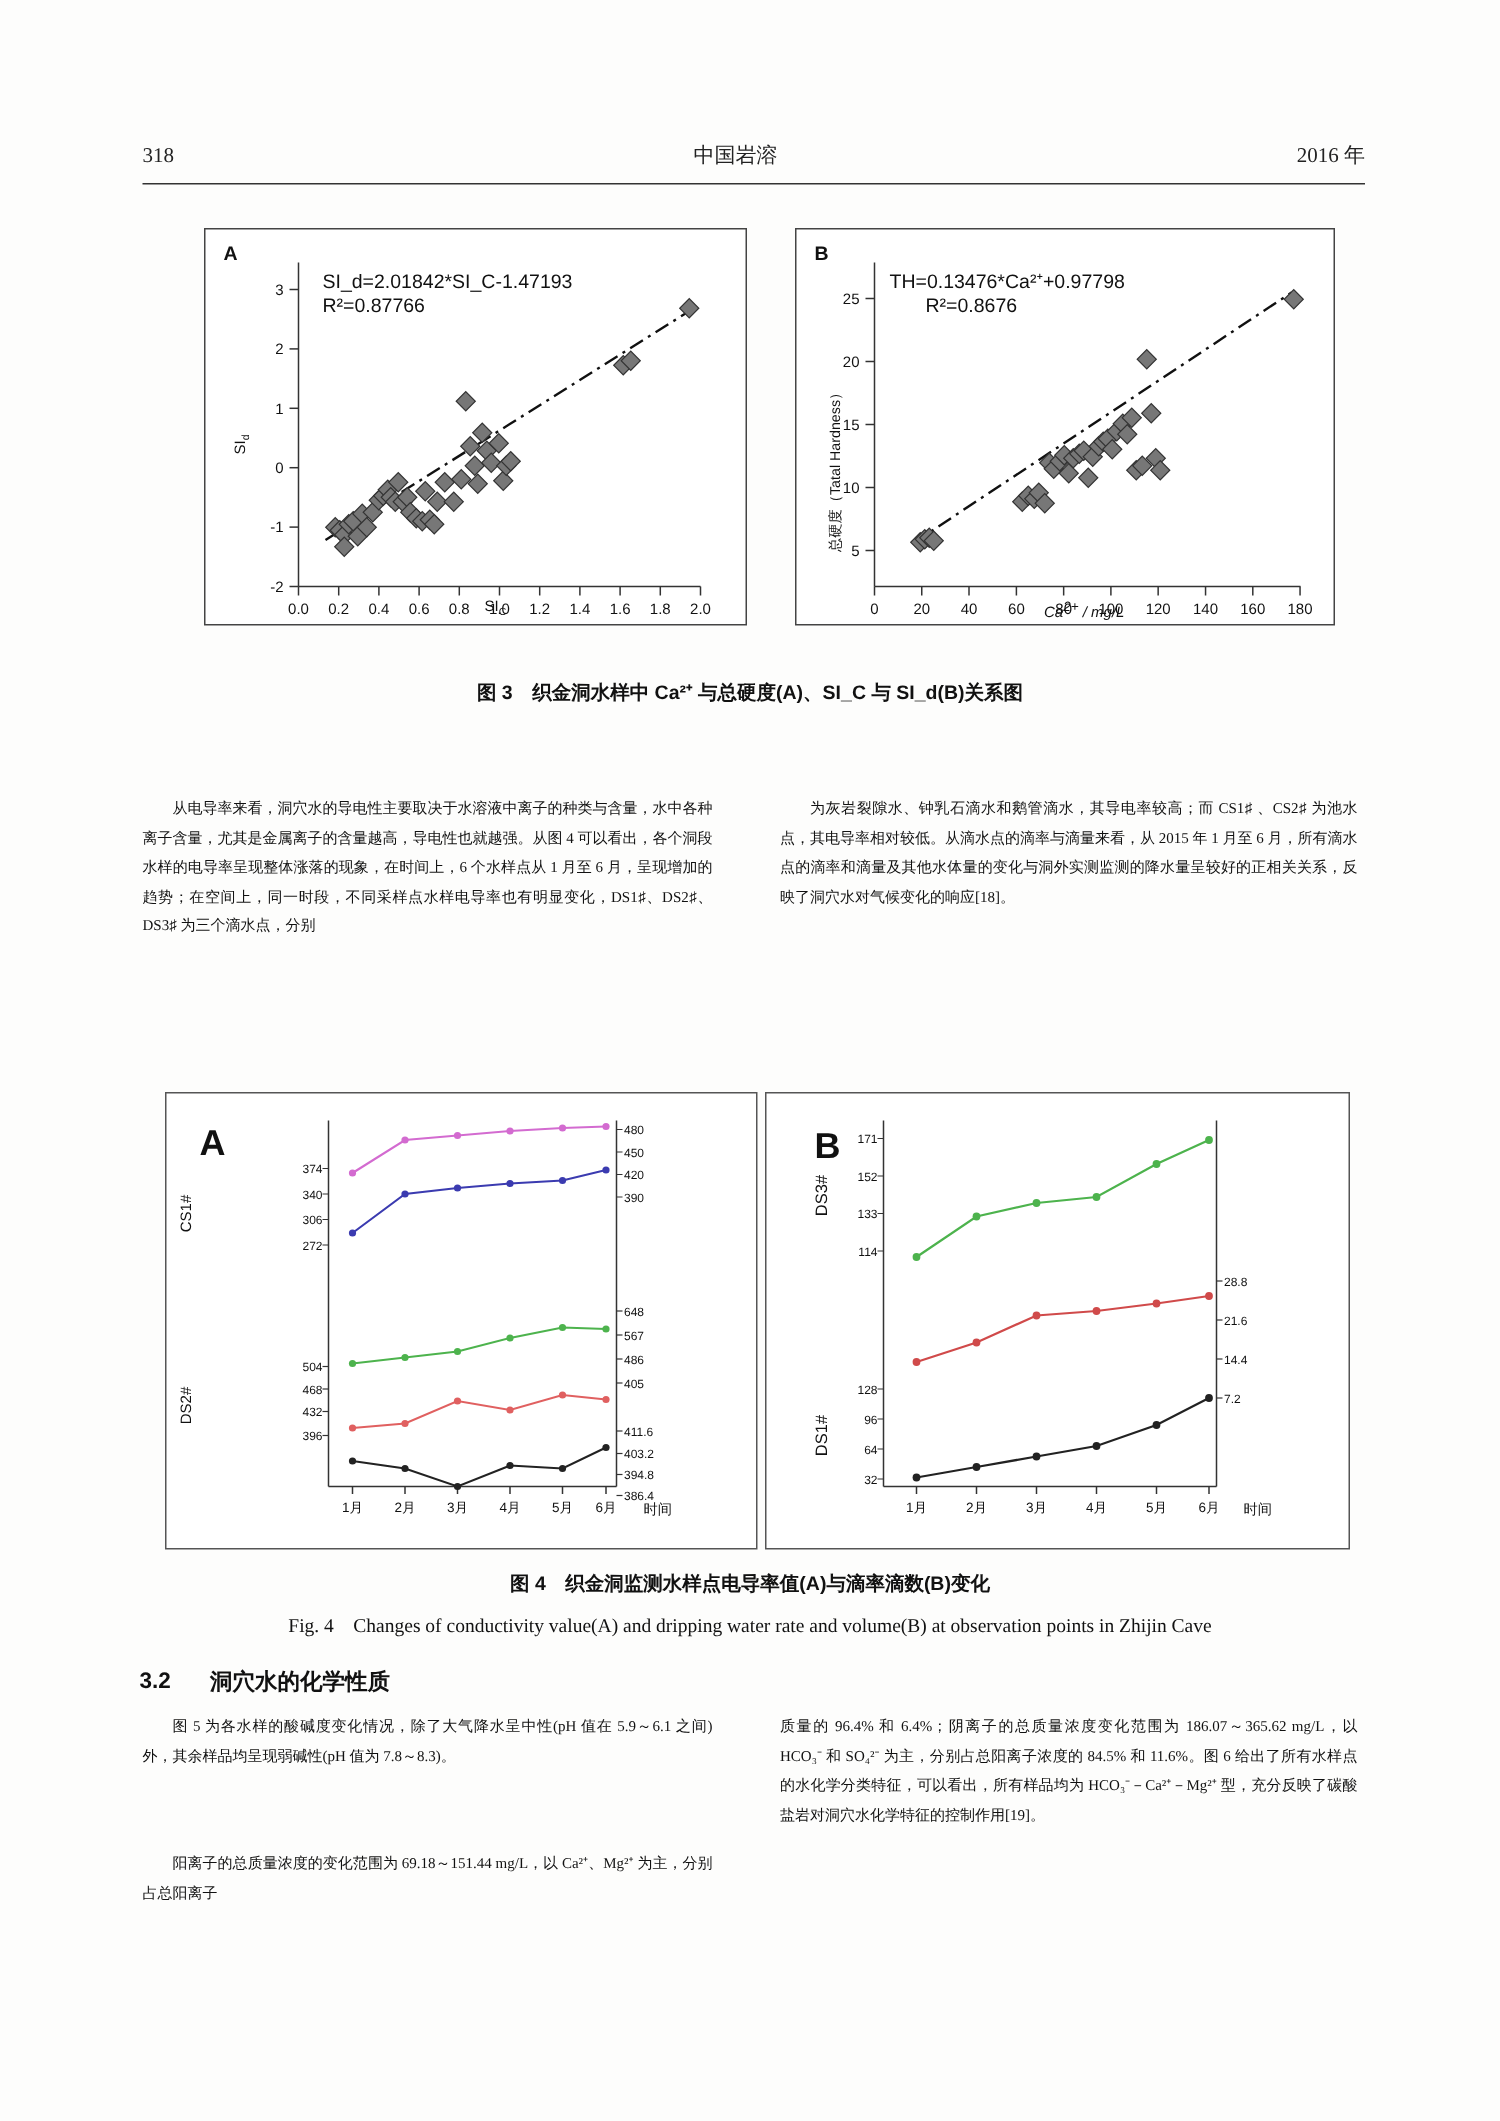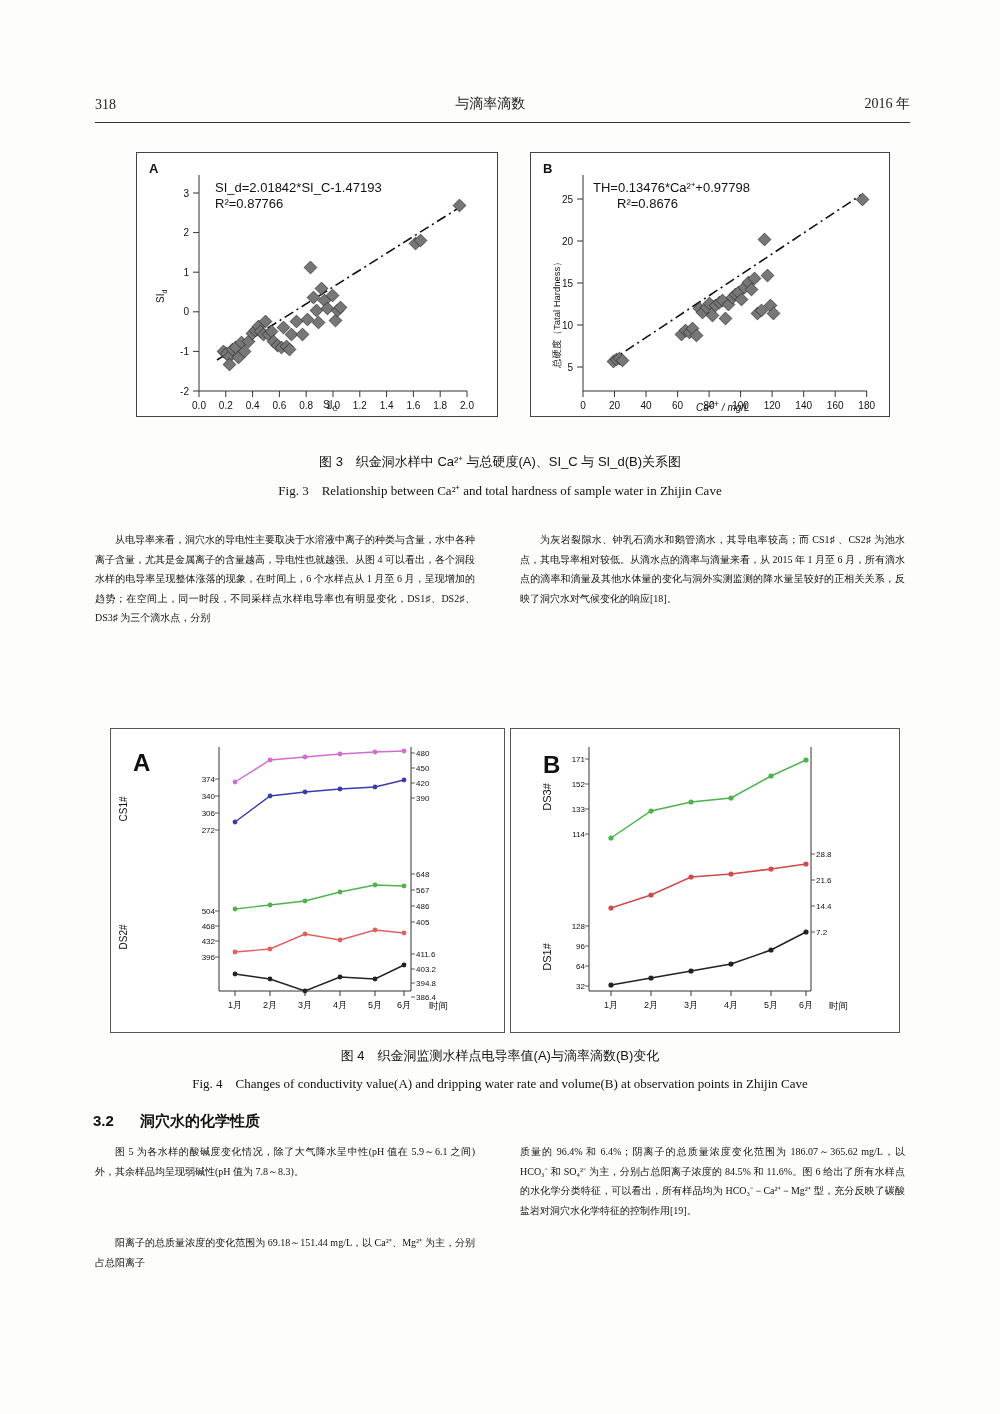--- a/index.html
+++ b/index.html
@@ -43,21 +43,21 @@
   }
   .axis-label{
     position:absolute; font-family:"Liberation Sans",sans-serif; font-size:10px; color:#111;
   }
   .ylab-rot{
     transform:rotate(-90deg); transform-origin:left top; white-space:nowrap;
   }
   .fig-cap{
     position:absolute; width:100%; text-align:center;
   }
-  .cap-cn{font-family:"Liberation Sans",sans-serif; font-size:13px; font-weight:normal;}
+  .cap-cn{font-family:"Liberation Sans",sans-serif; font-size:13px; font-weight:bold;}
   .cap-en{font-size:13px;}
   
   .col{
     position:absolute; font-size:10px; line-height:1.95; text-align:justify;
     text-justify:inter-ideograph;
   }
   .indent{text-indent:2em;}
   sup{font-size:9px; vertical-align:super;}
   
   .fig4-box{
@@ -75,21 +75,21 @@
     position:absolute; font-family:"Liberation Sans",sans-serif; font-size:15px; font-weight:bold;text-align:center;
   }
 </style>
 </head>
 <body>
 
 <div class="page">
 
   <div class="header">
     <span>318</span>
-    <span class="center">与滴率滴数</span>
+    <span class="center">中国岩溶</span>
     <span>2016 年</span>
   </div>
   <div class="header-rule"></div>
 
   <div class="fig3-box">
 
     <div class="plotA">
       <span class="panel-letter">A</span>
       <span class="eqn" style="left:78px; top:26px;">SI_d=2.01842*SI_C-1.47193</span>
       <span class="eqn" style="left:78px; top:42px;">R²=0.87766</span>
@@ -281,21 +281,20 @@
           <rect x="238" y="156" width="9" height="9" transform="rotate(45 242.5 160.5)"></rect>
           <rect x="327" y="42" width="9" height="9" transform="rotate(45 331.5 46.5)"></rect>
         </g>
       </svg>
       <span class="axis-label ylab-rot" style="left:20px; top:215px; font-size:9.5px;">总硬度（Tatal Hardness）</span>
       <span class="axis-label" style="left:165px; top:246px;font-style:italic;">Ca<sup>2+</sup> / mg/L</span>
     </div>
   </div>
 
   <div class="fig-cap cap-cn" style="top:452px; left:0;">图 3　织金洞水样中 Ca²⁺ 与总硬度(A)、SI_C 与 SI_d(B)关系图</div>
-  <div class="fig-cap cap-en" style="top:481px; left:0;">Fig. 3　Relationship between Ca²⁺ and total hardness of sample water in Zhijin Cave</div>
 
   <div class="col indent" style="left:95px; top:530px; width:380px;">从电导率来看，洞穴水的导电性主要取决于水溶液中离子的种类与含量，水中各种离子含量，尤其是金属离子的含量越高，导电性也就越强。从图 4 可以看出，各个洞段水样的电导率呈现整体涨落的现象，在时间上，6 个水样点从 1 月至 6 月，呈现增加的趋势；在空间上，同一时段，不同采样点水样电导率也有明显变化，DS1♯、DS2♯、DS3♯ 为三个滴水点，分别</div>
   <div class="col indent" style="left:520px; top:530px; width:385px;">为灰岩裂隙水、钟乳石滴水和鹅管滴水，其导电率较高；而 CS1♯ 、CS2♯ 为池水点，其电导率相对较低。从滴水点的滴率与滴量来看，从 2015 年 1 月至 6 月，所有滴水点的滴率和滴量及其他水体量的变化与洞外实测监测的降水量呈较好的正相关关系，反映了洞穴水对气候变化的响应[18]。</div>
 
   <div class="fig4-box">
 
     <div class="plot4A">
       <span class="big-letter" style="left:22px; top:20px;">A</span>
 
       <svg width="393" height="303" viewBox="0 0 393 303" style="position:absolute;left:0;top:0;">

